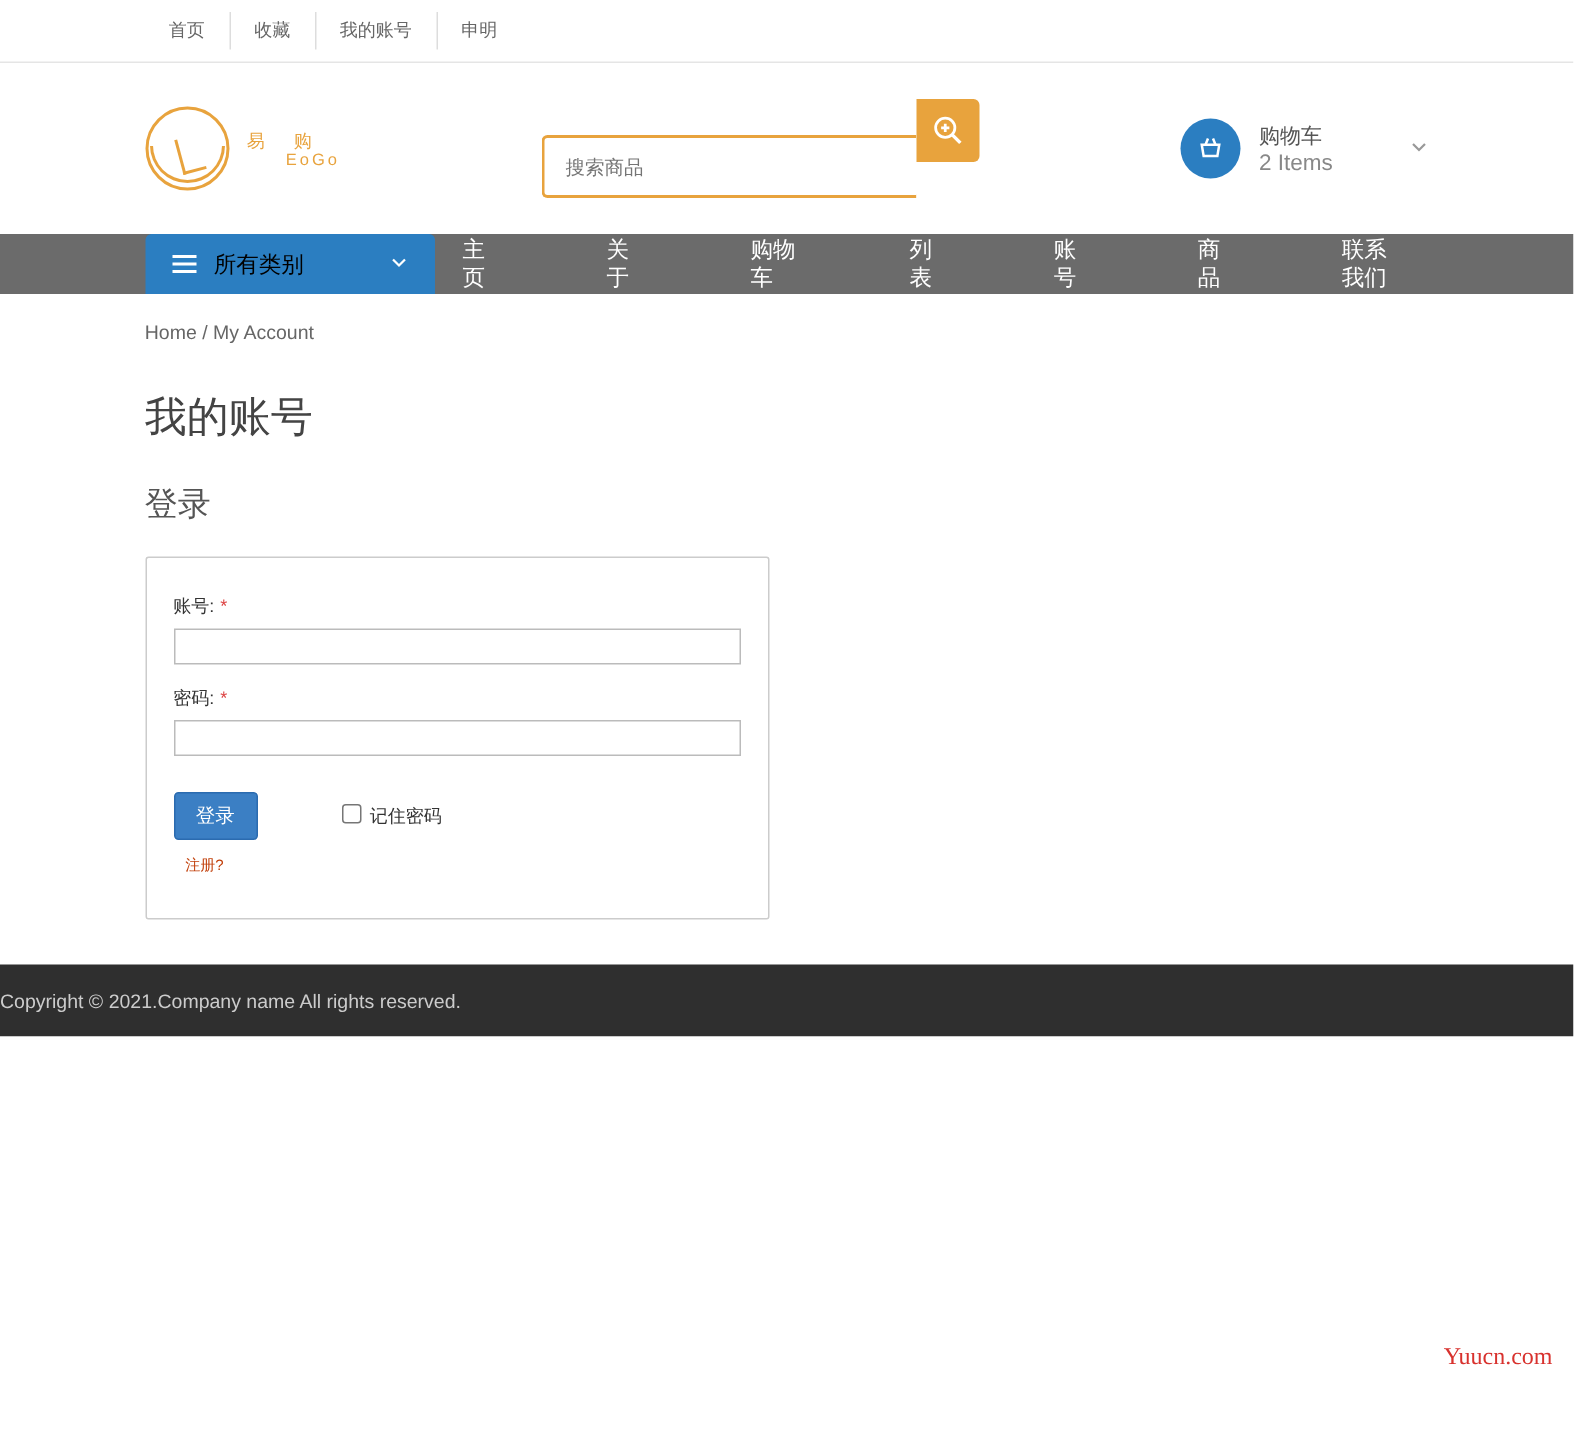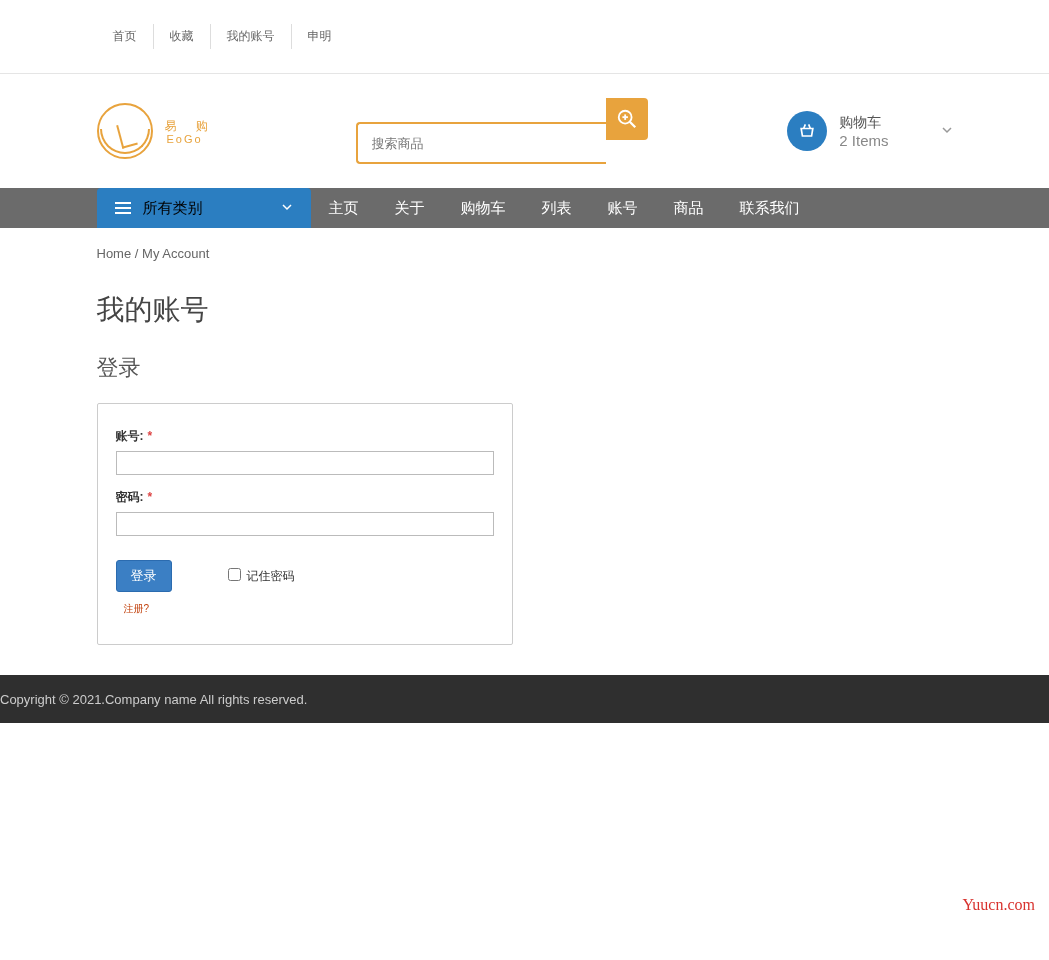--- a/index.html
+++ b/index.html
@@ -1,34 +1,34 @@
 <!DOCTYPE html>
 <html><head>
 <meta charset="utf-8">
 <style>
 * { margin: 0; padding: 0; box-sizing: border-box; }
 body { font-family: "Microsoft YaHei", Arial, sans-serif; font-size: 14px; color: #333; }
 
 
 .topbar { border-bottom: 1px solid #e5e5e5; }
-.topbar-inner { width: 856px; margin: 0 auto; display: flex; padding: 24px 0; }
+.topbar-inner { width: 856px; margin: 0 auto; display: flex; padding: 8px 0; }
 .topbar-links { display: flex; gap: 0; }
 .topbar-links a { color: #666; text-decoration: none; font-size: 12px; padding: 4px 16px; border-right: 1px solid #ddd; }
 .topbar-links a:last-child { border-right: none; }
 
 
 .header { padding: 24px 0; }
 .header-inner { width: 856px; margin: 0 auto; display: flex; align-items: center; justify-content: space-between; }
 .logo { display: flex; align-items: center; gap: 12px; }
 .logo-circle { width: 56px; height: 56px; border: 2px solid #e8a33d; border-radius: 50%; position: relative; display: flex; align-items: center; justify-content: center; }
 .logo-circle::before { content: ""; position: absolute; width: 46px; height: 23px; border: 2px solid #e8a33d; border-top: none; border-radius: 0 0 46px 46px; bottom: 3px; }
 .logo-circle::after { content: ""; position: absolute; width: 14px; height: 22px; border-left: 2px solid #e8a33d; border-bottom: 2px solid #e8a33d; transform: rotate(-15deg); left: 20px; top: 18px; }
 .logo-text { display: flex; flex-direction: column; }
 .logo-cn { color: #e8a33d; font-size: 12px; letter-spacing: 8px; font-weight: 500; }
-.logo-en { color: #e8a33d; font-size: 11px; letter-spacing: 2px; margin-left: 2px; margin-top: -2px; }
+.logo-en { color: #e8a33d; font-size: 11px; letter-spacing: 2px; margin-left: 26px; margin-top: -2px; }
 
 .search-wrap { display: flex; }
 .search-input { width: 250px; height: 42px; border: 2px solid #e8a33d; border-right: none; border-radius: 4px 0 0 4px; padding: 15px 14px; font-size: 13px; outline: none; margin-top: 24px; }
 .search-btn { width: 42px; height: 42px; background: #e8a33d; border: none; border-radius: 0 4px 4px 0; cursor: pointer; display: flex; align-items: center; justify-content: center; }
 .search-btn svg { width: 22px; height: 22px; fill: #fff; }
 
 .cart-area { display: flex; align-items: center; gap: 12px; }
 .cart-icon-wrap { width: 40px; height: 40px; background: #2b7ec1; border-radius: 50%; display: flex; align-items: center; justify-content: center; }
 .cart-icon-wrap svg { width: 20px; height: 20px; fill: #fff; }
 .cart-text { display: flex; flex-direction: column; }
@@ -37,35 +37,35 @@
 .cart-chevron { margin-left: 40px; color: #999; }
 
 
 .nav { background: #6b6b6b; }
 .nav-inner { width: 856px; margin: 0 auto; display: flex; height: 40px; }
 .categories-btn { background: #2b7ec1; color: #000000; display: flex; align-items: center; padding: 0 18px; width: 214px; justify-content: space-between; border-radius: 4px 4px 0 0; cursor: pointer; }
 .categories-left { display: flex; align-items: center; gap: 12px; }
 .hamburger { display: flex; flex-direction: column; gap: 3px; }
 .hamburger span { width: 16px; height: 2px; background: #fff; }
 .categories-label { font-size: 15px; }
-.nav-links { display: flex; }
+.nav-links { display: flex; gap: 40px; }
 .nav-links a { color: #fff; text-decoration: none; padding: 0 18px; display: flex; align-items: center; font-size: 15px; }
 
 
 .breadcrumb { width: 856px; margin: 0 auto; padding: 18px 0 12px; font-size: 13px; color: #666; }
 .breadcrumb a { color: #666; text-decoration: none; }
 
 
 .content { width: 856px; margin: 0 auto; }
 .page-title { font-size: 28px; color: #444; margin: 18px 0 24px; font-weight: normal; }
 .section-title { font-size: 22px; color: #555; margin-bottom: 20px; font-weight: normal; }
 
 .login-box { border: 1px solid #ccc; width: 416px; padding: 24px 18px 28px; border-radius: 2px; }
 .field-row { margin-bottom: 14px; }
-.field-label { font-size: 12px; color: #333; margin-bottom: 6px; display: block; font-weight: bold;}
+.field-label { font-size: 12px; color: #333; margin-bottom: 6px; display: block; font-weight: normal;}
 .required { color: #d44; margin-left: 4px; }
 .text-input { width: 378px; height: 24px; border: 1px solid #bbb; padding: 0 6px; font-size: 13px; }
 
 .login-actions { display: flex; align-items: center; gap: 56px; margin-top: 24px; }
 .login-btn { background: #3b7fc4; color: #fff; border: 1px solid #2b6baf; padding: 6px 14px; border-radius: 3px; font-size: 13px; cursor: pointer; }
 .remember-wrap { display: flex; align-items: flex-start; gap: 6px; font-size: 12px; }
 .register-link { display: block; margin: 10px 0 0 8px; font-size: 10px; color: #c2410c; text-decoration: none; }
 
 
 .footer { background: #2f2f2f; margin-top: 30px; padding: 16px 0; text-align: left; }

